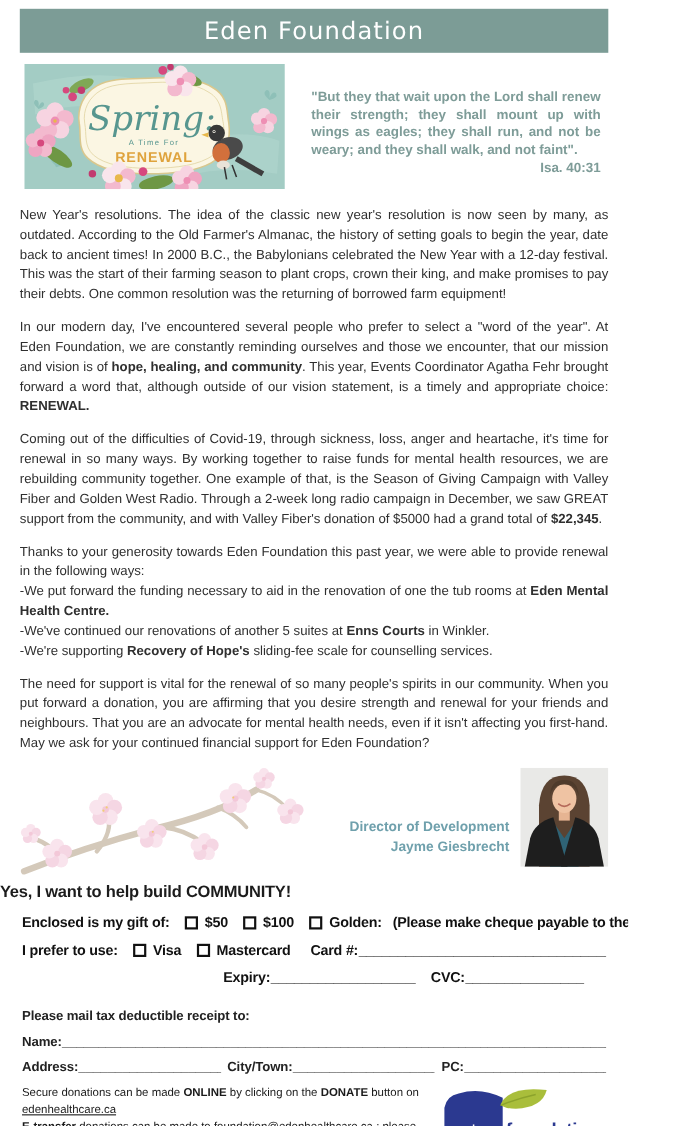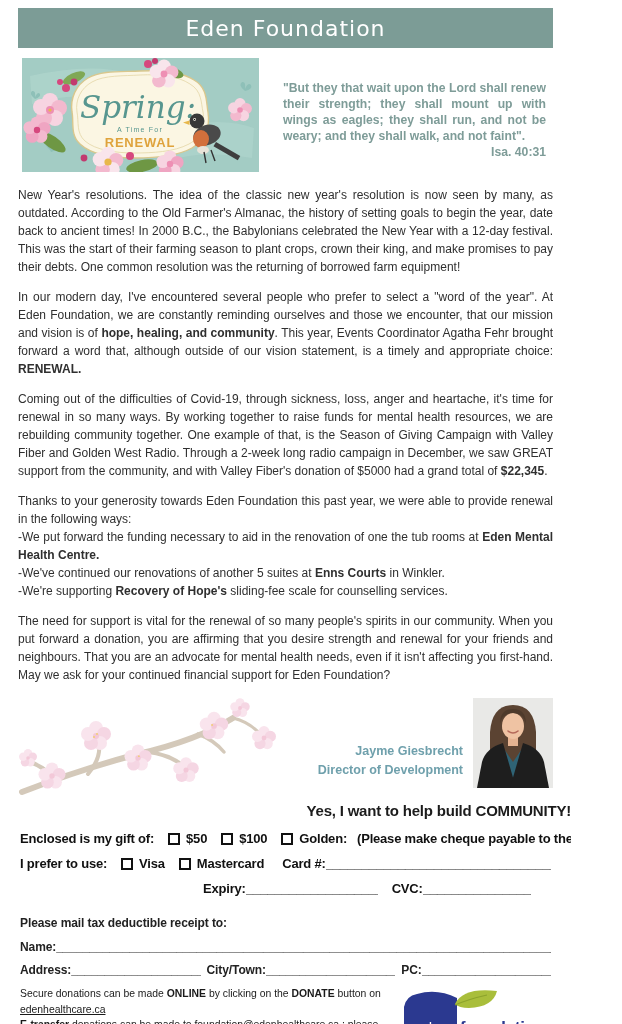--- a/index.html
+++ b/index.html
@@ -28,21 +28,21 @@
   .list-item{text-align:justify}
   .b{font-weight:bold}
   .u{text-decoration:underline}
 
   .sig-row{margin:0 18px;height:102px;display:flex}
   .blossom{width:268px;height:100px;flex:none;align-self:flex-start}
   .sig-text{flex:1;text-align:right;color:var(--sig-color,#6FA0AC);font-weight:bold;
     font-size:12.5px;line-height:19px;align-self:flex-end;padding:0 10px 18px 0}
   .photo{width:80px;height:90px;flex:none;align-self:flex-start;margin-top:2px}
 
-  .cta{text-align:right;font-size:15px;font-weight:bold;color:#1C1C1C;margin:4px 0 12px;
+  .cta{text-align:left;font-size:15px;font-weight:bold;color:#1C1C1C;margin:4px 0 12px;
     letter-spacing:-0.2px}
 
   .form{margin:0 20px;color:#111;font-size:13px;font-weight:bold;letter-spacing:-0.2px}
   .form-row{display:flex;align-items:center;margin-bottom:10px;white-space:nowrap}
   .cb{width:12px;height:12px;border:2.2px solid #111;flex:none;display:inline-block;
     margin:0 6px 0 14px;background:#fff}
   .fill{overflow:hidden;white-space:nowrap;min-width:0;letter-spacing:0}
   .other-fill{width:76px}
   .note{margin-left:10px;font-weight:bold}
   .col2-label{margin-left:18px}
@@ -276,22 +276,22 @@
               <circle cx="8" cy="-2" r="7" fill="#F4CFDF"></circle>
               <circle cx="4" cy="7" r="7" fill="#F8E0EA"></circle>
               <circle cx="-5" cy="7" r="7" fill="#F4CFDF"></circle>
               <circle cx="-8" cy="-2" r="7" fill="#F8E0EA"></circle>
               <circle r="3" fill="#F2BFD2"></circle>
             </g>
         </g>
       </svg>
     </div>
     <div class="sig-text">
+      <div>Director of Development</div>
       <div>Jayme Giesbrecht</div>
-      <div>Director of Development</div>
     </div>
     <div class="photo">
       <svg width="80" height="90" viewBox="0 0 80 90">
         <rect width="80" height="90" fill="#E9E9E7"></rect>
         <path d="M17,90 L17,34 Q19,7 40,7 Q61,7 63,34 L63,90 Z" fill="#5B4332"></path>
         <rect x="35" y="38" width="10" height="10" fill="#E6B492"></rect>
         <ellipse cx="40" cy="28" rx="11" ry="13" fill="#EFC3A3"></ellipse>
         <path d="M27,26 Q27,11 40,11 Q53,11 53,26 Q51,15 40,15 Q29,15 27,26 Z" fill="#4E3A2B"></path>
         <path d="M35,33 q5,4 10,0" stroke="#B56A5A" stroke-width="1.6" fill="none" stroke-linecap="round"></path>
         <path d="M29,48 L40,64 L51,48 L53,90 L27,90 Z" fill="#2F6375"></path>

